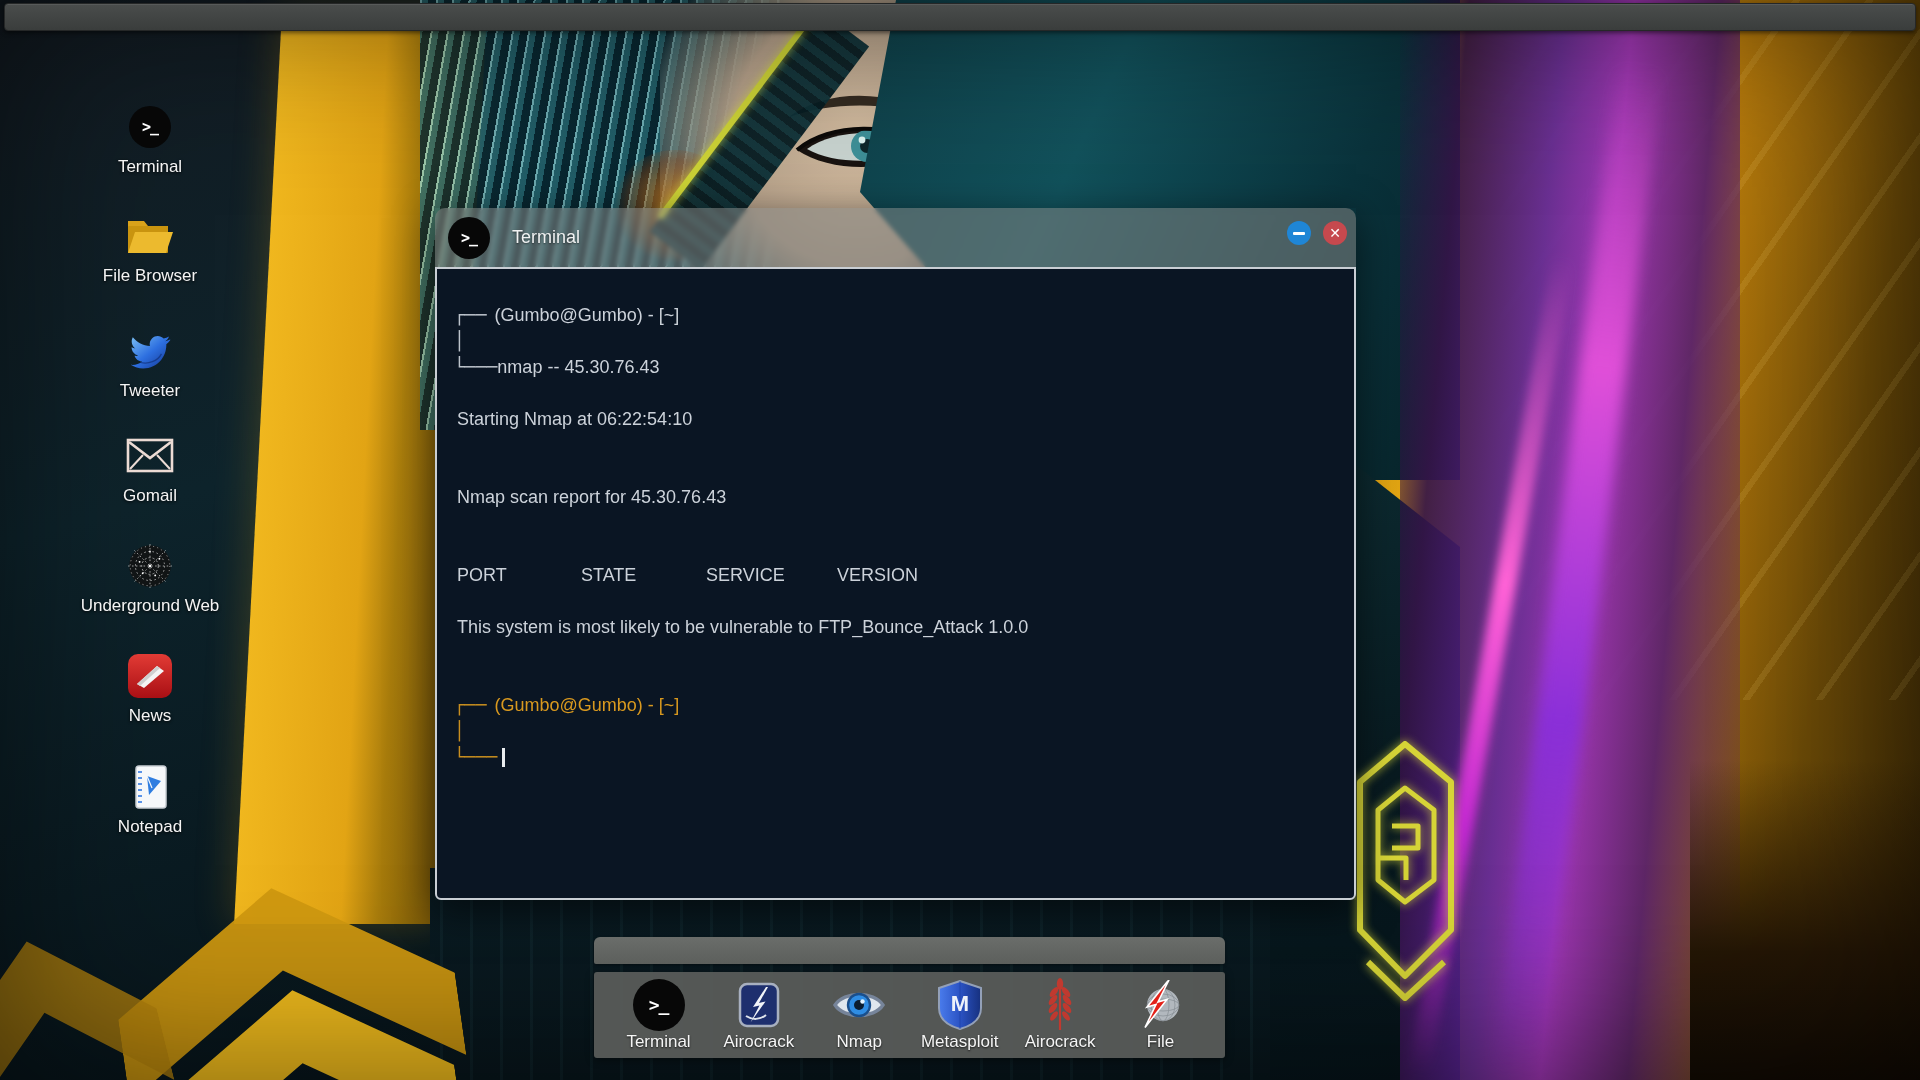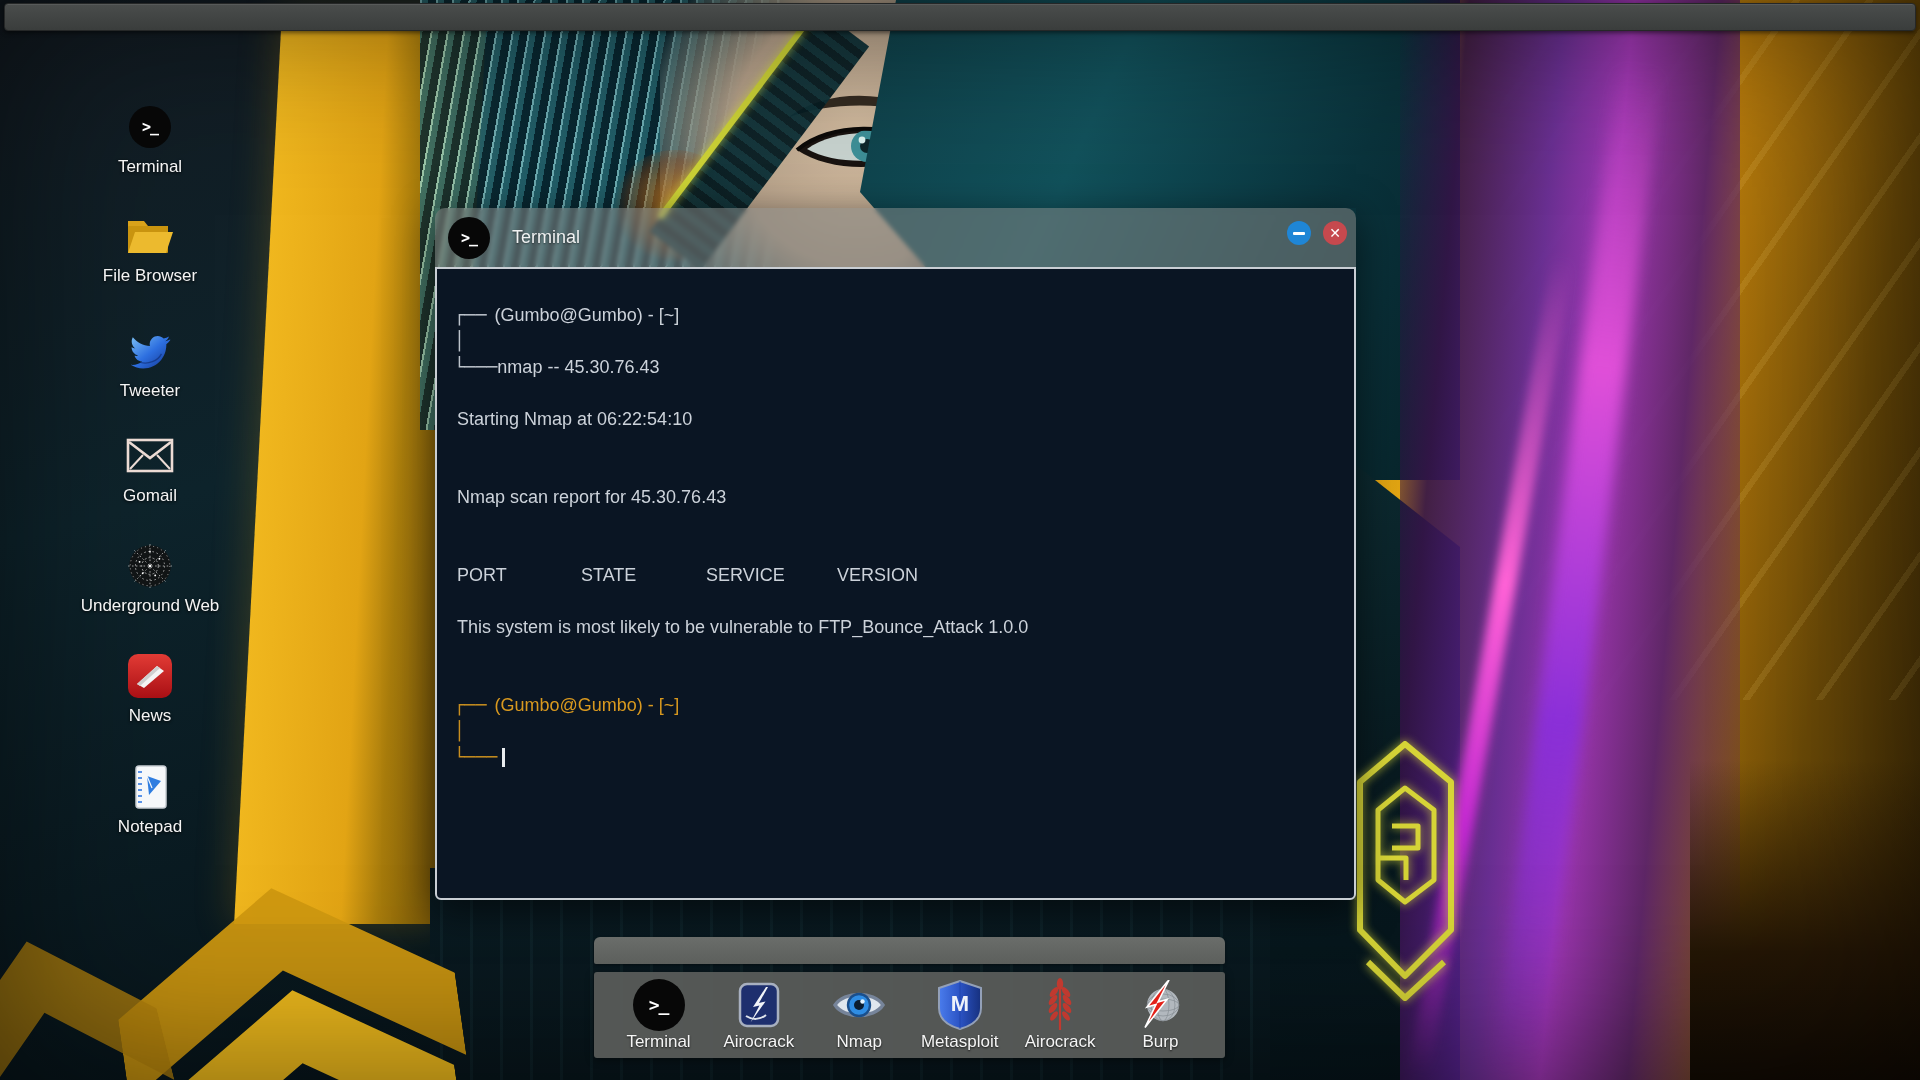--- a/index.html
+++ b/index.html
@@ -367,17 +367,17 @@
           <circle cx="27" cy="25" r="16" fill="#b2b8be"></circle>
           <g stroke="#7e858c" stroke-width=".8" fill="none" opacity=".75">
             <ellipse cx="27" cy="25" rx="16" ry="6"></ellipse>
             <ellipse cx="27" cy="25" rx="16" ry="11"></ellipse>
             <ellipse cx="27" cy="25" rx="6" ry="16"></ellipse>
             <ellipse cx="27" cy="25" rx="12" ry="16"></ellipse>
           </g>
           <path d="M31 2 L11 27 l9-2.5 -11 23 22-28 -9 2.5 11-22z" fill="#e32119" stroke="#ffffff" stroke-width="1.6"></path>
         </svg>
       </div>
-      <span class="dlabel">Burp</span>
+      <span class="dlabel">File</span>
     </div>
 
   </div>
 </div>
 
 </body></html>

